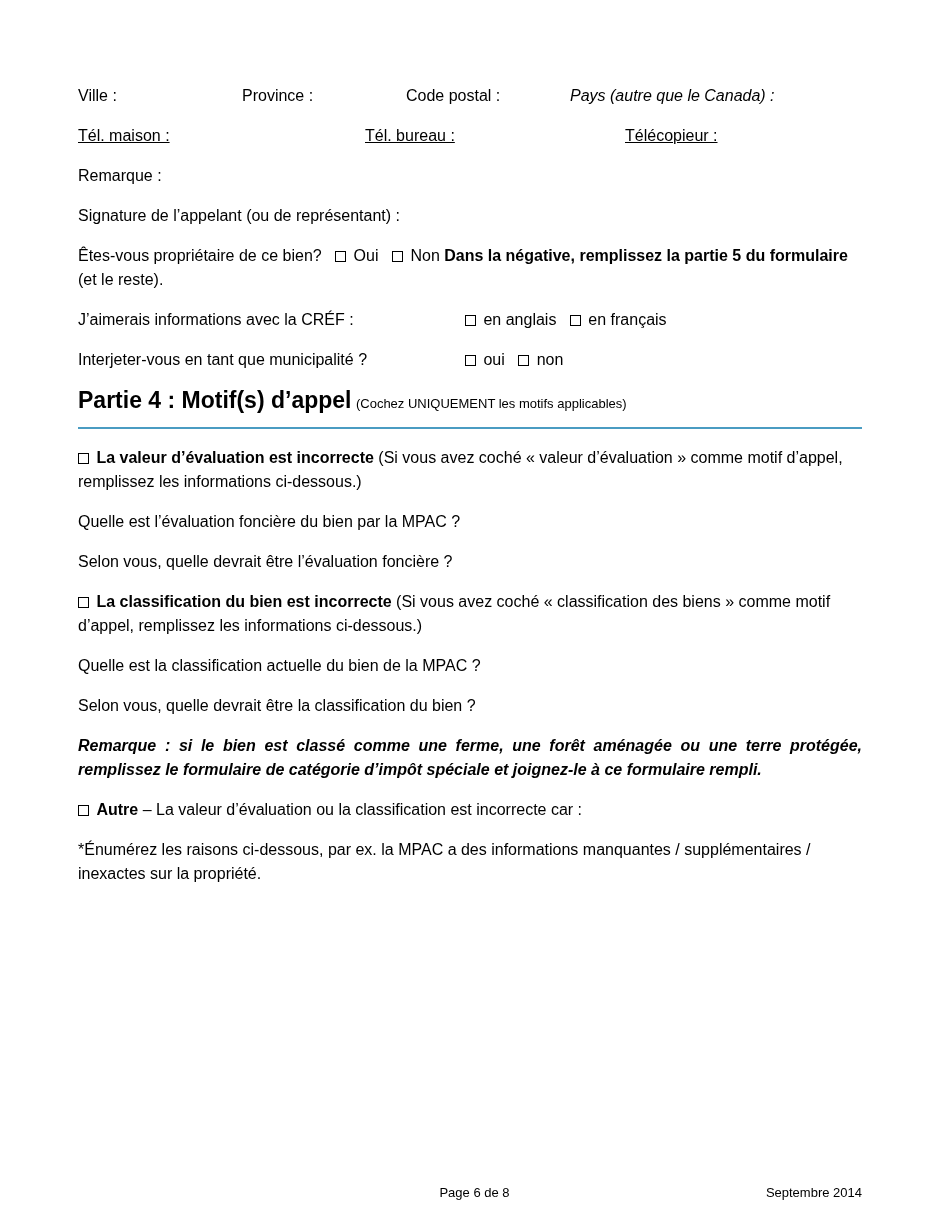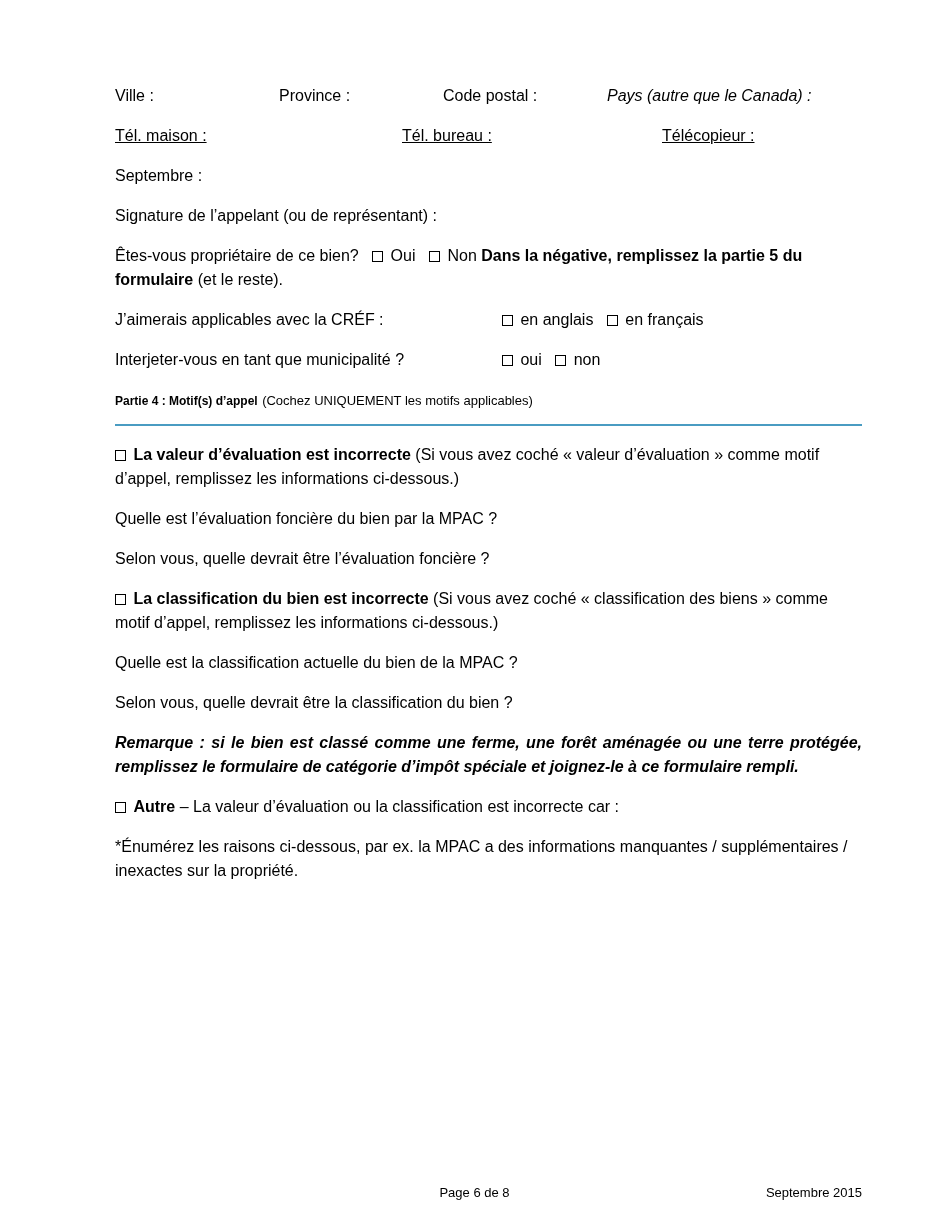--- a/index.html
+++ b/index.html
@@ -8,21 +8,21 @@
     width: 950px;
     height: 1230px;
     position: relative;
     background: #ffffff;
     color: #000000;
     font-family: "Liberation Sans", "DejaVu Sans", sans-serif;
     font-size: 16px;
     line-height: 24px;
     overflow: hidden;
   }
-  .content { padding: 84px 88px 0 78px; margin-left: 37px; }
+  .content { padding: 84px 88px 0 78px; }
 
   .row { display: flex; margin: 0 0 16px 0; }
   .cols4 > span { flex: none; }
   .cols4 > span.c1, .cols4 > span.c2, .cols4 > span.c3 { width: 164px; }
   .cols4 > span.c4 { flex: 1; font-style: italic; }
   .cols3 > span { flex: none; text-decoration: underline; }
   .cols3 > span.t1 { width: 287px; }
   .cols3 > span.t2 { width: 260px; }
   .cols3 > span.t3 { flex: 1; }
 
@@ -42,21 +42,21 @@
   .gap { margin-left: 9px; }
 
   .opt-row { display: flex; margin: 0 0 16px 0; }
   .opt-row > .label { width: 387px; flex: none; }
 
   .part4-header {
     margin: 4px 0 17px 0;
     padding-bottom: 11px;
     border-bottom: 2px solid #4a9cc2;
   }
-  .part4-title { font-weight: 700; font-size: 12px; }
+  .part4-title { font-weight: 700; font-size: 23px; }
   .part4-subtitle { font-size: 13px; }
 
   .remark { font-weight: 700; font-style: italic; text-align: justify; }
 
   .footer {
     position: absolute;
     bottom: 28px;
     left: 0;
     right: 0;
     height: 18px;
@@ -77,37 +77,37 @@
     <span class="c3">Code postal :</span>
     <span class="c4">Pays (autre que le Canada) :</span>
   </div>
 
   <div class="row cols3">
     <span class="t1">Tél. maison :</span>
     <span class="t2">Tél. bureau :</span>
     <span class="t3">Télécopieur :</span>
   </div>
 
-  <p>Septembre :</p>
+  <p>Remarque :</p>
 
   <p>Signature de l’appelant (ou de représentant) :</p>
 
   <p>
     <span>Êtes-vous propriétaire de ce bien?</span>
     <span class="cb gap"></span>
     <span>Oui</span>
     <span class="cb gap"></span>
     <span>Non</span>
     <b>Dans la négative, remplissez la partie 5 du formulaire</b>
     <span>(et le reste).</span>
   </p>
 
 
   <div class="opt-row">
-    <span class="label">J’aimerais applicables avec la CRÉF :</span>
+    <span class="label">J’aimerais informations avec la CRÉF :</span>
     <span>
       <span class="cb"></span>
       <span>en anglais</span>
       <span class="cb gap"></span>
       <span>en français</span>
     </span>
   </div>
 
   <div class="opt-row">
     <span class="label">Interjeter-vous en tant que municipalité ?</span>
@@ -151,14 +151,14 @@
     <b>Autre</b>
     <span>– La valeur d’évaluation ou la classification est incorrecte car :</span>
   </p>
 
   <p>*Énumérez les raisons ci-dessous, par ex. la MPAC a des informations manquantes / supplémentaires / inexactes sur la propriété.</p>
 
 </div>
 
 <div class="footer">
   <span class="footer-page">Page 6 de 8</span>
-  <span class="footer-date">Septembre 2015</span>
+  <span class="footer-date">Septembre 2014</span>
 </div>
 
 </body></html>

